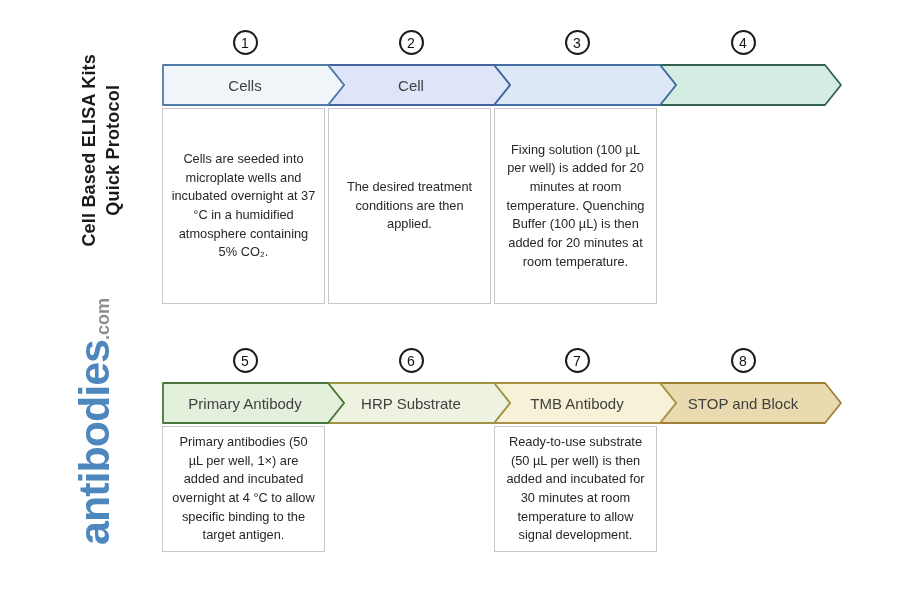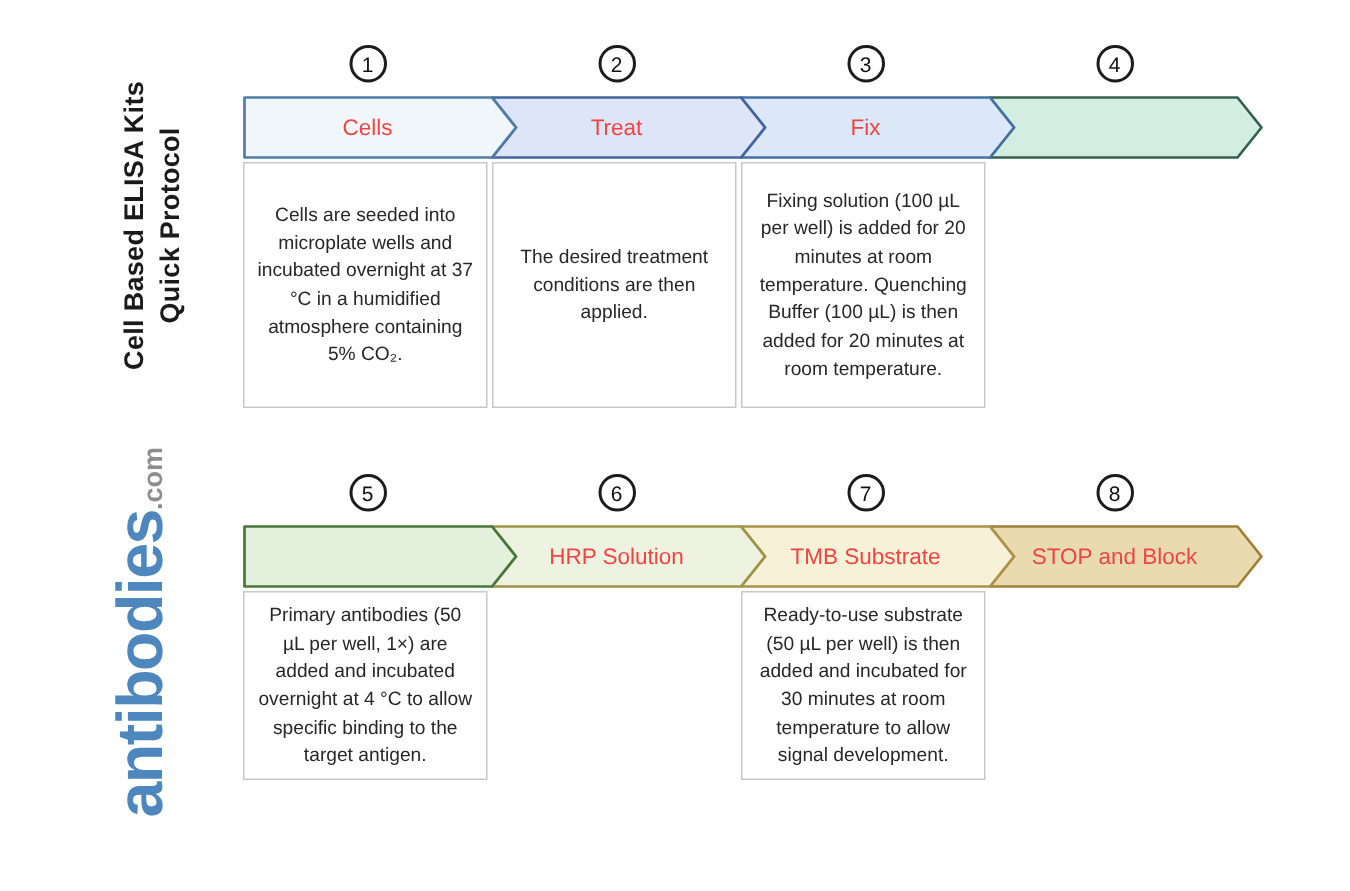--- a/index.html
+++ b/index.html
@@ -29,25 +29,25 @@
     width:25px; height:25px; border:2px solid #1c1c1c; border-radius:50%;
     background:#fff; display:flex; align-items:center; justify-content:center;
     font-size:14px; color:#111; box-sizing:border-box;
   }
 
   .arrow-row { position:relative; height:42px; }
   .arrow-row svg { position:absolute; left:0; top:0; }
   .alabel {
     position:absolute; top:0; height:42px; width:166px;
     display:flex; align-items:center; justify-content:center;
-    font-size:15px; color:#ef4444;
+    font-size:15px; color:#404040;
   }
 
   .boxes { position:relative; margin-top:2px; }
-  .boxes-r1 { height:164px; }
+  .boxes-r1 { height:196px; }
   .boxes-r2 { height:126px; }
   .box {
     position:absolute; top:0; width:163px; height:100%;
     background:#fff; border:1px solid #c8c8c8; box-sizing:border-box;
     display:flex; align-items:center; justify-content:center;
     padding:6px 8px;
   }
   .box p { margin:0; font-size:12.8px; line-height:1.46; text-align:center; color:#272727; }
 </style>
 </head>
@@ -87,22 +87,21 @@
       </div>
 
       <div class="arrow-row">
         <svg width="680" height="42" viewBox="0 0 680 42">
           <polygon points="498,1 663,1 679,21 663,41 498,41 514,21" stroke-width="1.8" stroke-linejoin="round" fill="#d4ede2" stroke="#33604f"></polygon>
           <polygon points="332,1 498,1 514,21 498,41 332,41 348,21" stroke-width="1.8" stroke-linejoin="round" fill="#dce8f8" stroke="#4470a5"></polygon>
           <polygon points="166,1 332,1 348,21 332,41 166,41 182,21" stroke-width="1.8" stroke-linejoin="round" fill="#dfe5f8" stroke="#43659f"></polygon>
           <polygon points="1,1 166,1 182,21 166,41 1,41" stroke-width="1.8" stroke-linejoin="round" fill="#f0f6fa" stroke="#4f7ca8"></polygon>
         </svg>
         <div class="alabel c0">Cells</div>
-        <div class="alabel c1">Treat</div>
-        <div class="alabel c2">Fix</div>
+        <div class="alabel c1">Cell</div>
       </div>
 
       <div class="boxes boxes-r1">
         <div class="box c0">
             <p>Cells are seeded into microplate wells and incubated overnight at 37 °C in a humidified atmosphere containing 5% CO₂.</p>
           </div>
         <div class="box c1">
             <p>The desired treatment conditions are then applied.</p>
           </div>
         <div class="box c2">
@@ -127,22 +126,23 @@
           </div>
       </div>
 
       <div class="arrow-row">
         <svg width="680" height="42" viewBox="0 0 680 42">
           <polygon points="498,1 663,1 679,21 663,41 498,41 514,21" stroke-width="1.8" stroke-linejoin="round" fill="#e9dab0" stroke="#a08038"></polygon>
           <polygon points="332,1 498,1 514,21 498,41 332,41 348,21" stroke-width="1.8" stroke-linejoin="round" fill="#f6f1d7" stroke="#ab9248"></polygon>
           <polygon points="166,1 332,1 348,21 332,41 166,41 182,21" stroke-width="1.8" stroke-linejoin="round" fill="#eef3e1" stroke="#9d9545"></polygon>
           <polygon points="1,1 166,1 182,21 166,41 1,41" stroke-width="1.8" stroke-linejoin="round" fill="#e3f0dc" stroke="#49763b"></polygon>
         </svg>
-        <div class="alabel c1">HRP Solution</div>
-        <div class="alabel c2">TMB Substrate</div>
+        <div class="alabel c0">Primary Antibody</div>
+        <div class="alabel c1">HRP Substrate</div>
+        <div class="alabel c2">TMB Antibody</div>
         <div class="alabel c3">STOP and Block</div>
       </div>
 
       <div class="boxes boxes-r2">
         <div class="box c0">
             <p>Primary antibodies (50 µL per well, 1×) are added and incubated overnight at 4 °C to allow specific binding to the target antigen.</p>
           </div>
         <div class="box c2">
             <p>Ready-to-use substrate (50 µL per well) is then added and incubated for 30 minutes at room temperature to allow signal development.</p>
           </div>

